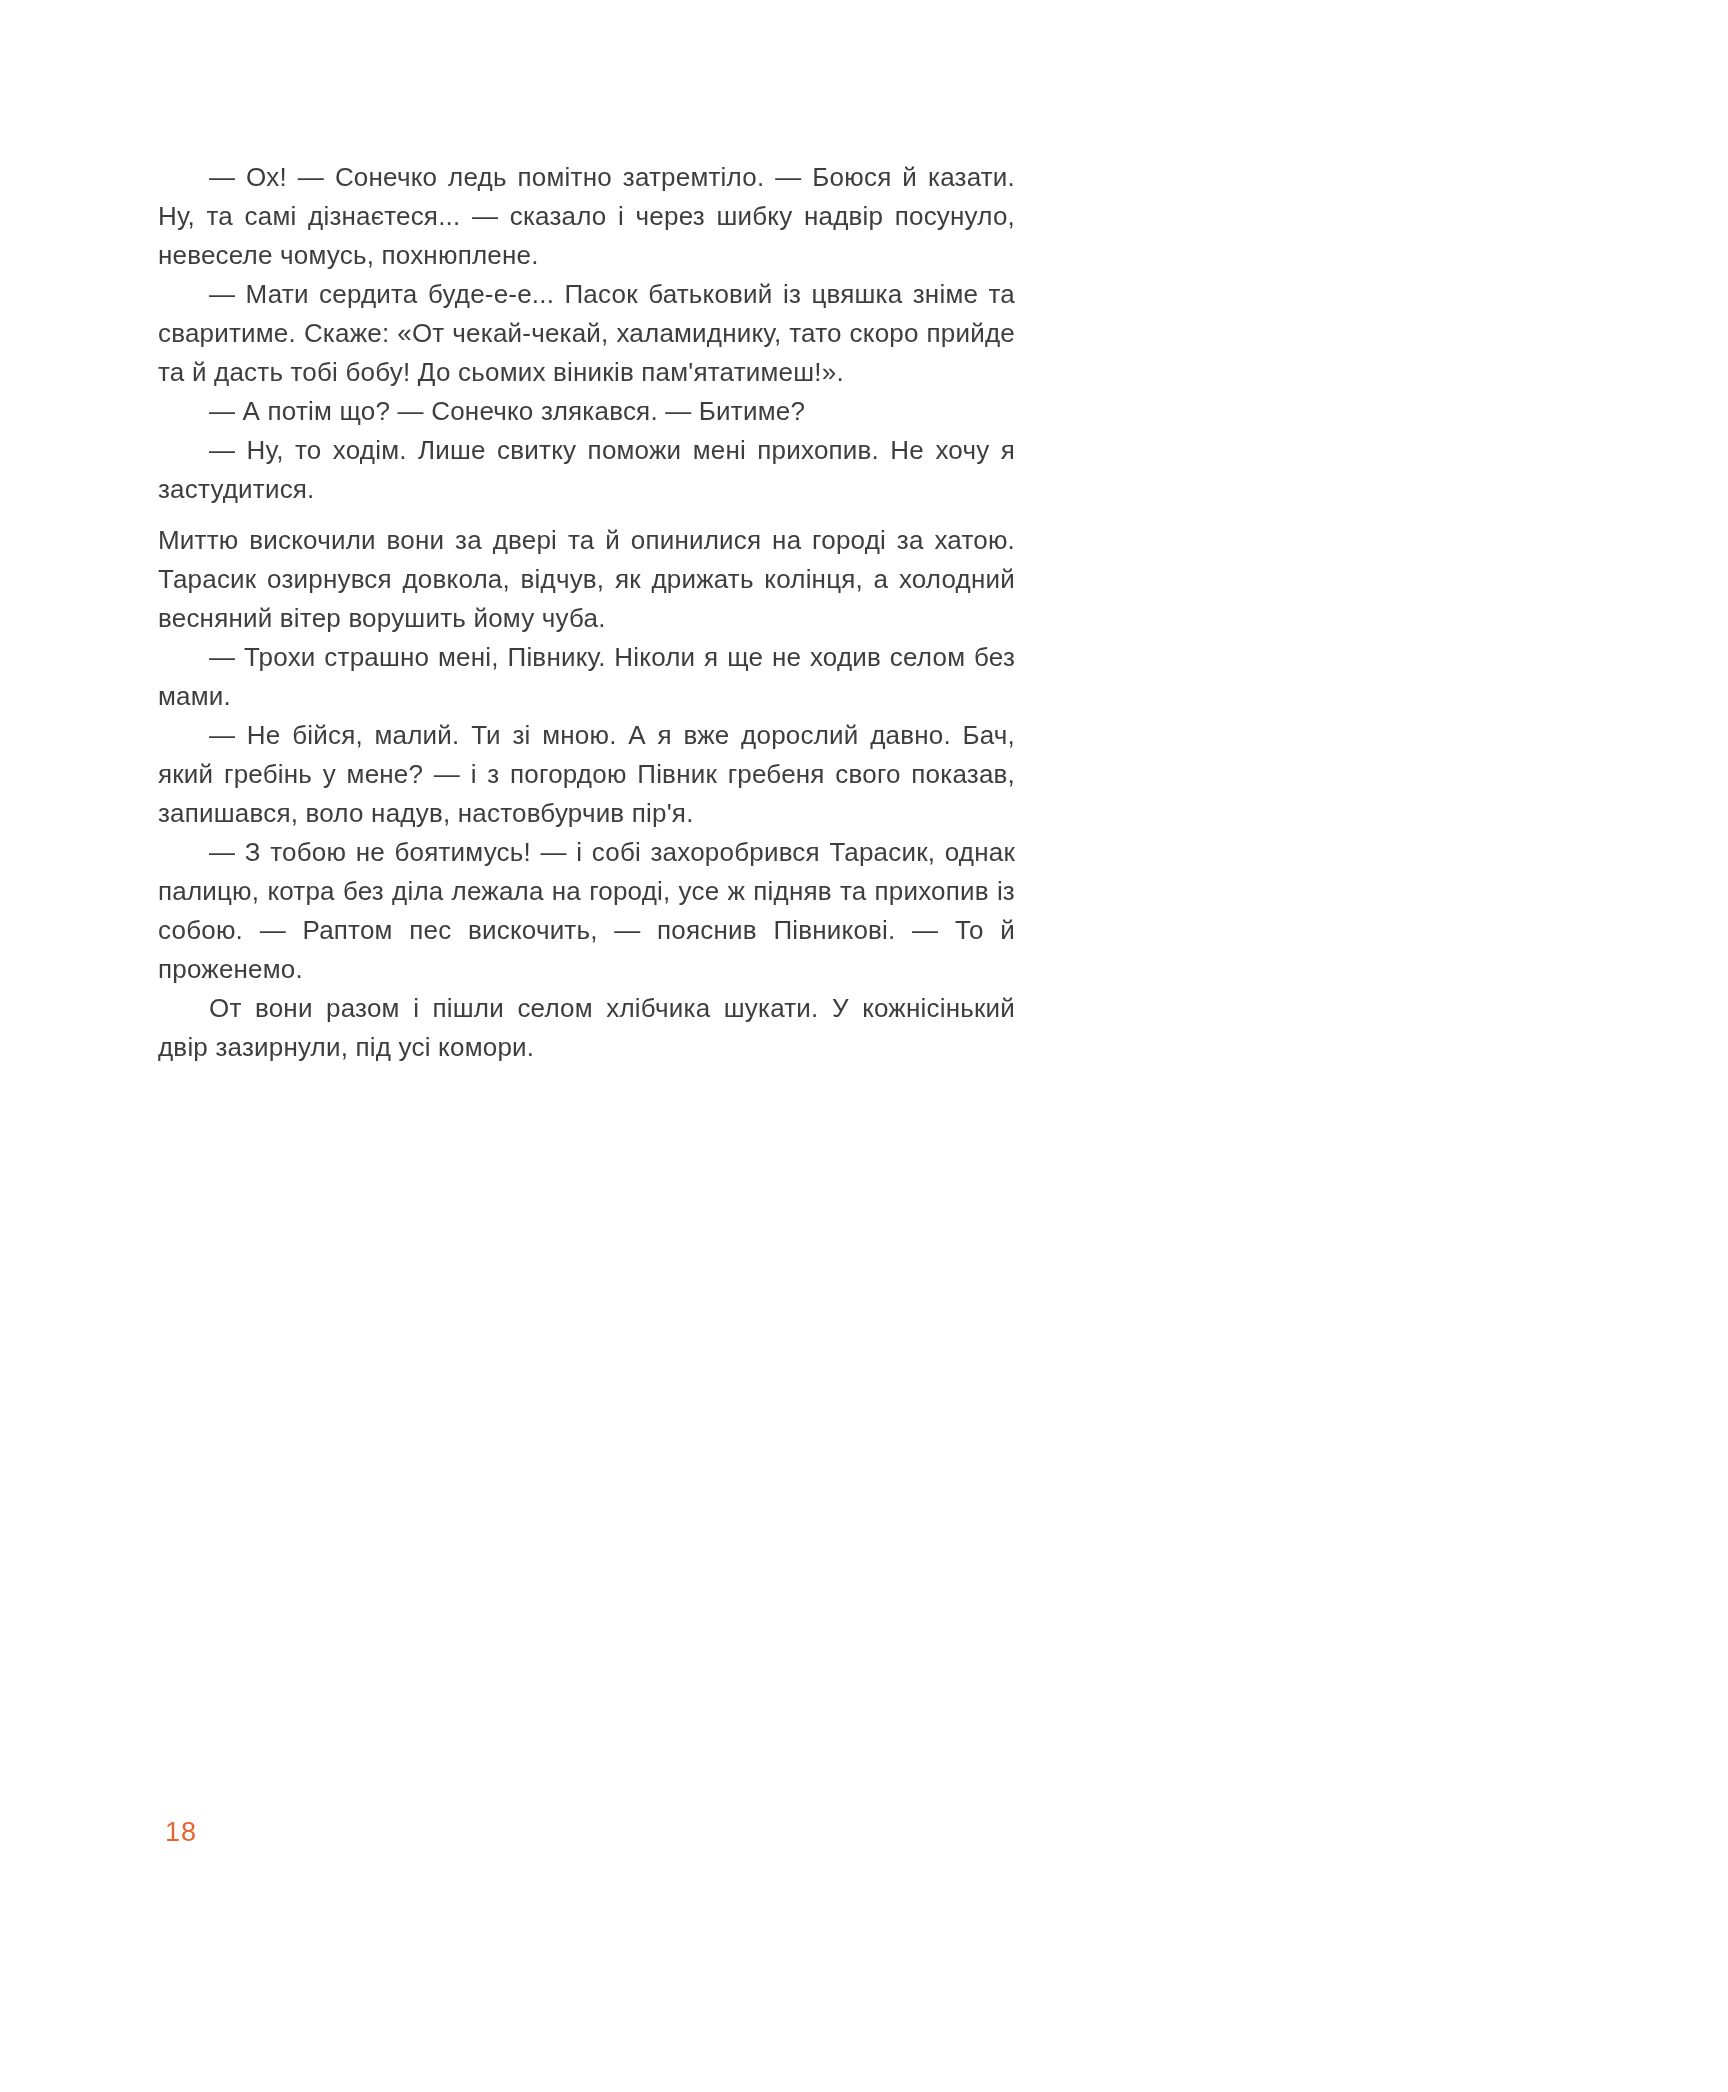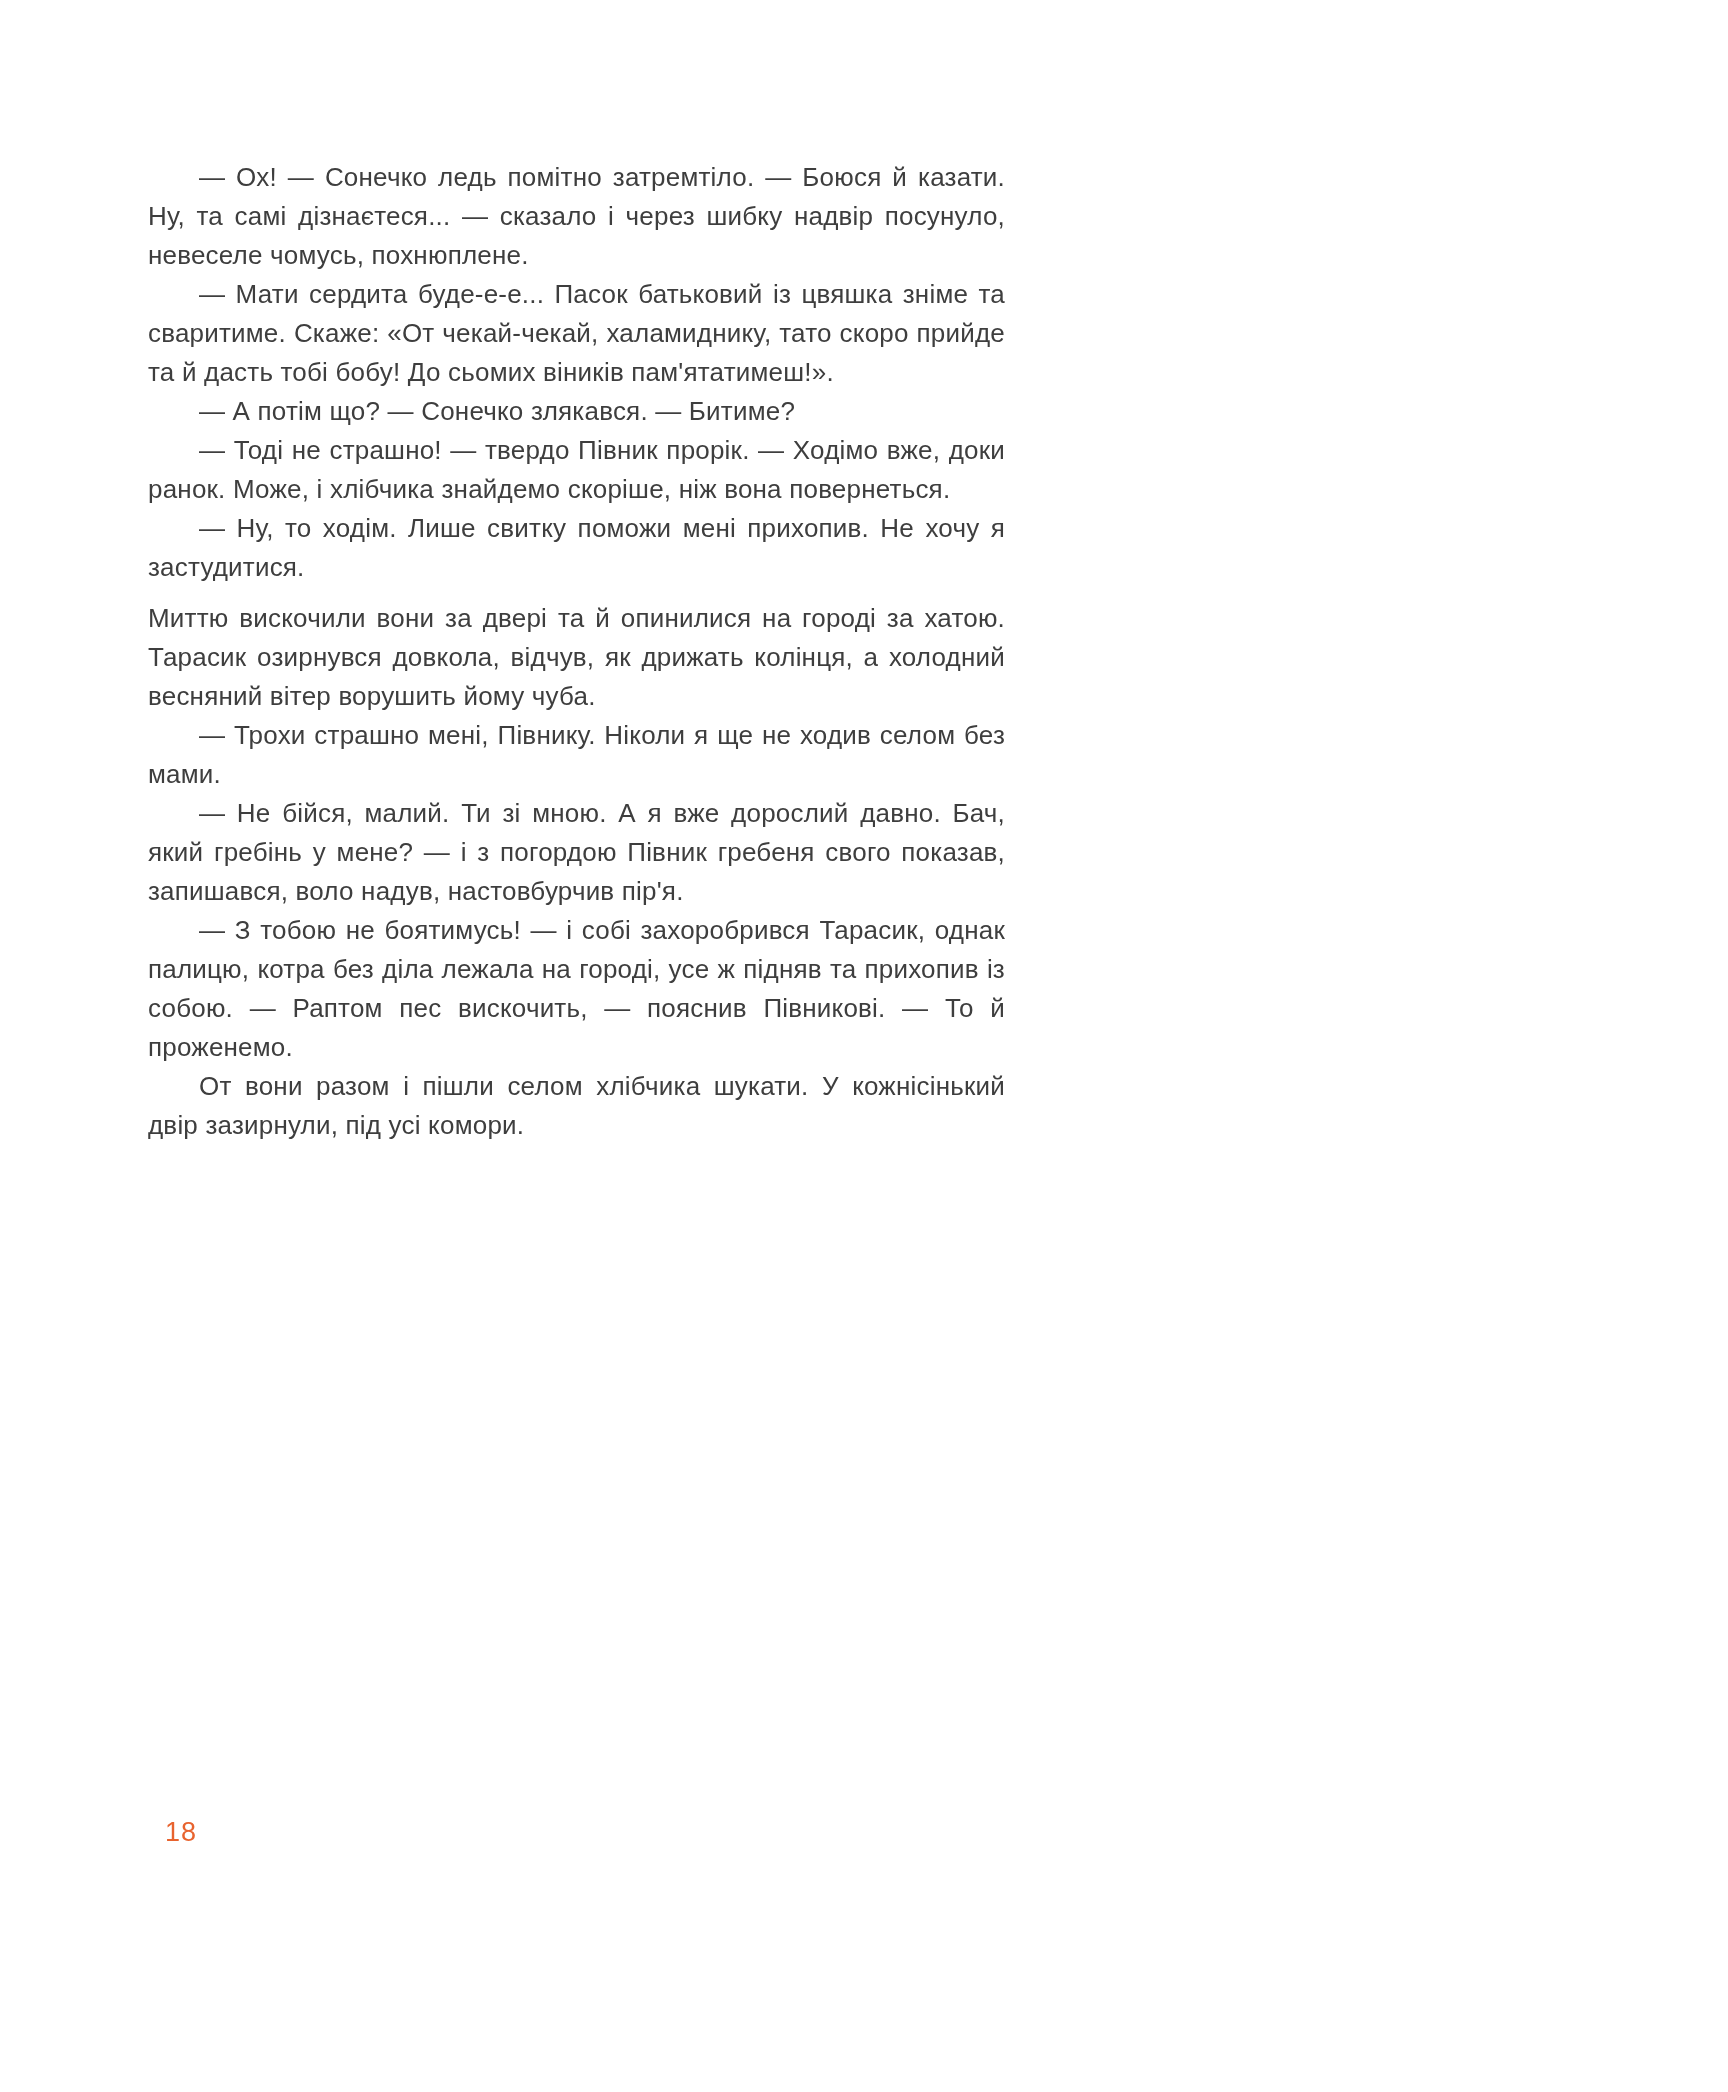--- a/index.html
+++ b/index.html
@@ -12,21 +12,21 @@
     position: relative;
     width: 1728px;
     height: 2093px;
     background: var(--bg-color, #ffffff);
     overflow: hidden;
     font-family: "Liberation Sans", sans-serif;
   }
 
   .text-block {
     position: absolute;
-    left: 148px;
+    left: 158px;
     top: 158px;
     width: 857px;
     font-size: 26px;
     line-height: 39px;
     color: var(--text-color, #3e3e3e);
     text-align: justify;
     letter-spacing: 0.2px;
     hyphens: auto;
     -webkit-hyphens: auto;
   }
@@ -54,21 +54,20 @@
   }
 </style>
 </head>
 <body>
 
 <div class="page">
   <div class="text-block">
       <p class="para indent">— Ох! — Сонечко ледь помітно затремтіло. — Боюся й казати. Ну, та самі дізнаєтеся... — сказало і через шибку надвір посунуло, невеселе чомусь, похнюплене.</p>
       <p class="para indent">— Мати сердита буде-е-е... Пасок батьковий із цвяшка зніме та сваритиме. Скаже: «От чекай-чекай, халамиднику, тато скоро прийде та й дасть тобі бобу! До сьомих віників пам'ятатимеш!».</p>
       <p class="para indent">— А потім що? — Сонечко злякався. — Битиме?</p>
-      <p class="para indent">— Тоді не страшно! — твердо Півник прорік. — Ходімо вже, доки ранок. Може, і хлібчика знайдемо скоріше, ніж вона повернеться.</p>
       <p class="para indent">— Ну, то ходім. Лише свитку поможи мені прихопив. Не хочу я застудитися.</p>
       <p class="para section-gap">Миттю вискочили вони за двері та й опинилися на городі за хатою. Тарасик озирнувся довкола, відчув, як дрижать колінця, а холодний весняний вітер ворушить йому чуба.</p>
       <p class="para indent">— Трохи страшно мені, Півнику. Ніколи я ще не ходив селом без мами.</p>
       <p class="para indent">— Не бійся, малий. Ти зі мною. А я вже дорослий давно. Бач, який гребінь у мене? — і з погордою Півник гребеня свого показав, запишався, воло надув, настовбурчив пір'я.</p>
       <p class="para indent">— З тобою не боятимусь! — і собі захоробрився Тарасик, однак палицю, котра без діла лежала на городі, усе ж підняв та прихопив із собою. — Раптом пес вискочить, — пояснив Півникові. — То й проженемо.</p>
       <p class="para indent">От вони разом і пішли селом хлібчика шукати. У кожнісінький двір зазирнули, під усі комори.</p>
     </div>
   <div class="page-number">18</div>
 </div>
 

